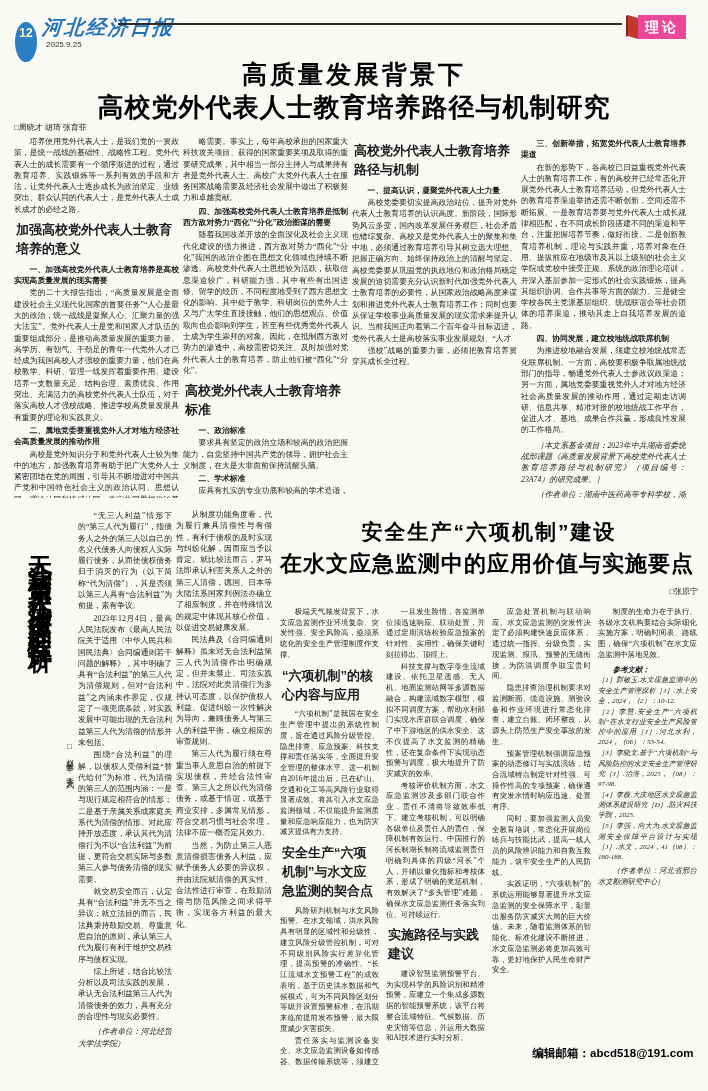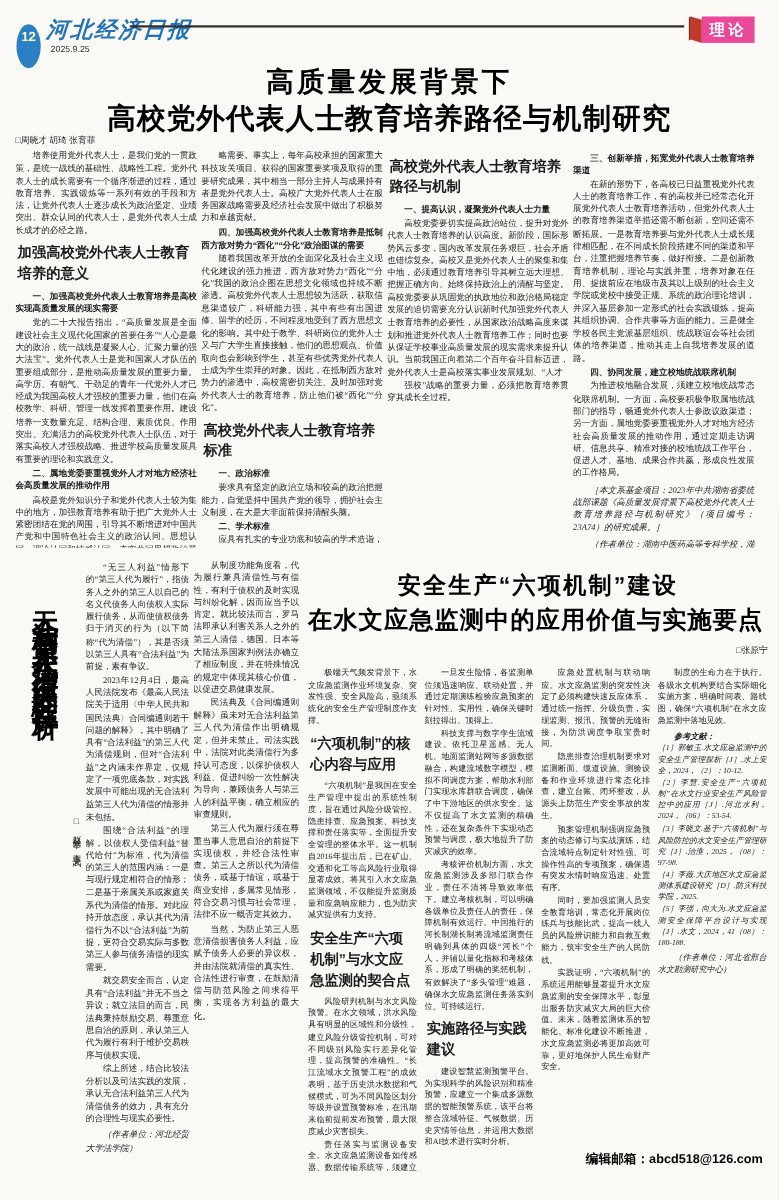--- a/index.html
+++ b/index.html
@@ -157,15 +157,15 @@
           <div class="blk-ref">［1］郭敏玉.水文应急监测中的安全生产管理探析［J］.水上安全，2024，（2）：10-12.</div>
           <div class="blk-ref">［2］李慧.安全生产“六项机制”在水文行业安全生产风险管控中的应用［J］.河北水利，2024，（06）：53-54.</div>
           <div class="blk-ref">［3］李晓文.基于“六项机制”与风险防控的水文安全生产管理研究［J］.治淮，2025，（08）：97-98.</div>
           <div class="blk-ref">［4］李薇.大庆地区水文应急监测体系建设研究［D］.防灾科技学院，2025.</div>
           <div class="blk-ref">［5］李强，向大为.水文应急监测安全保障平台设计与实现［J］.水文，2024，41（08）：180-188.</div>
           <div class="blk-note">（作者单位：河北省邢台水文勘测研究中心）</div>
         </div>
     </div>
   </div>
 
-  <div class="editor-email">编辑邮箱：abcd518@126.com</div>
+  <div class="editor-email">编辑邮箱：abcd518@191.com</div>
 
 </div>
 
 </body></html>

